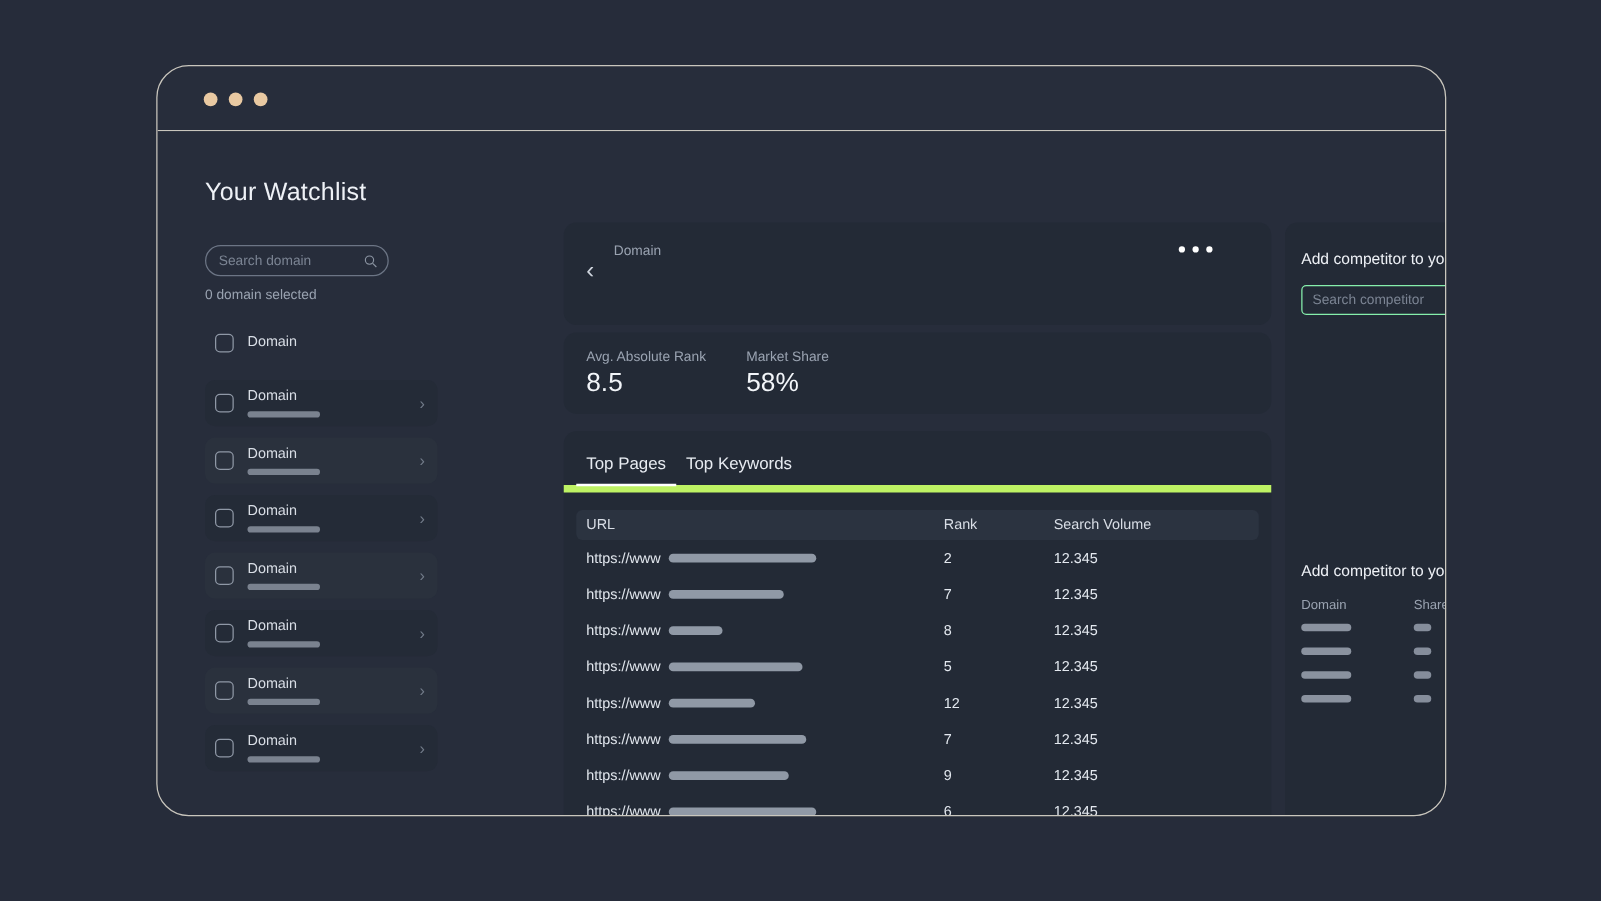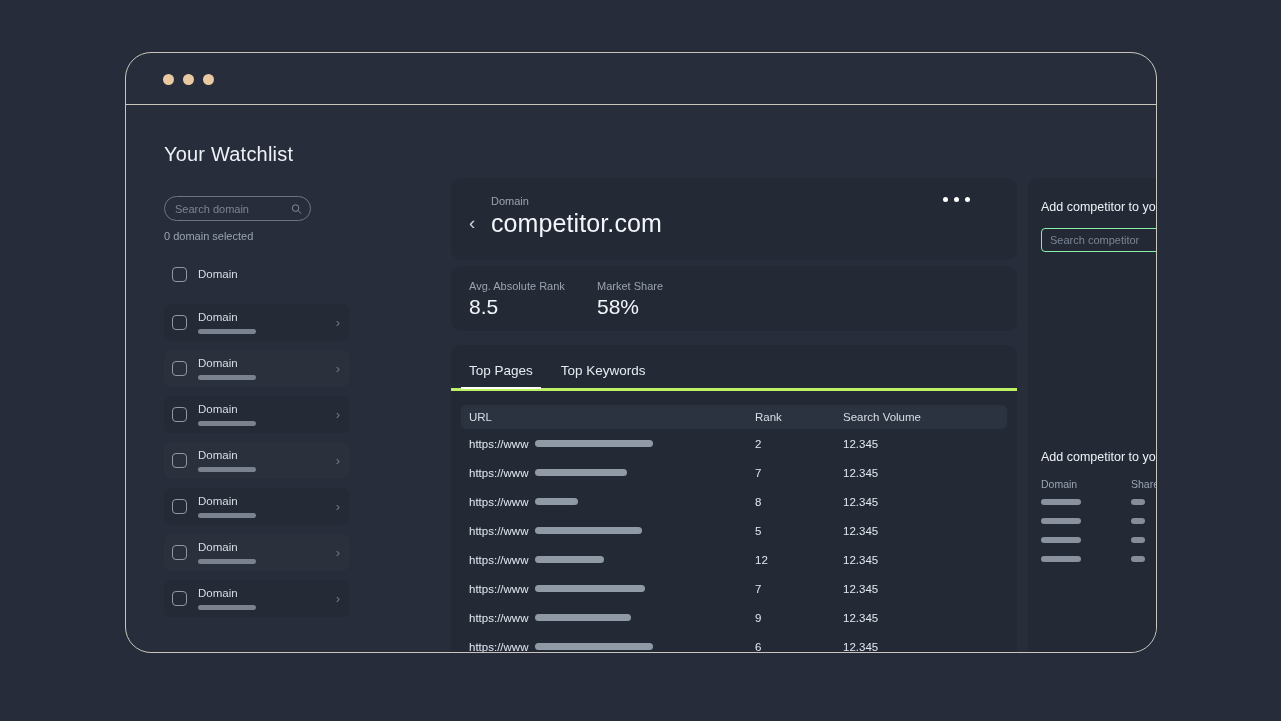--- a/index.html
+++ b/index.html
@@ -136,23 +136,22 @@
   .stat-label { font-size: 11px; color: #9aa3b1; }
   .stat-value { font-size: 21px; color: #f2f5f9; margin-top: 3px; font-weight: 400; }
 
   .panel-card {
     margin-top: 14px;
     min-height: 334px;
     padding: 14px 0 16px 0;
   }
   .tabs {
     display: flex;
-    gap: 12px;
     padding: 0 10px;
-    border-bottom: 3px solid #bef264;
+    border-bottom: 6px solid #bef264;
   }
   .tab {
     font-size: 13.5px;
     color: #e7ebf1;
     padding: 4px 8px 9px 8px;
     border-bottom: 2px solid transparent;
     margin-bottom: -1px;
   }
   .tab.active { border-bottom-color: #ffffff; }
 
@@ -302,21 +301,20 @@
           </div>
         </div>
     </div>
 
     <div class="center">
 
       <div class="card hdr-card">
         <div class="hdr-kicker">Domain</div>
         <div class="hdr-row">
           <span class="back-chev">‹</span>
-          <span class="hdr-title">competitor.com</span>
         </div>
         <div class="kebab">
           <i></i>
             <i></i>
             <i></i>
         </div>
       </div>
 
       <div class="card stats-card">
           <div class="stat">

